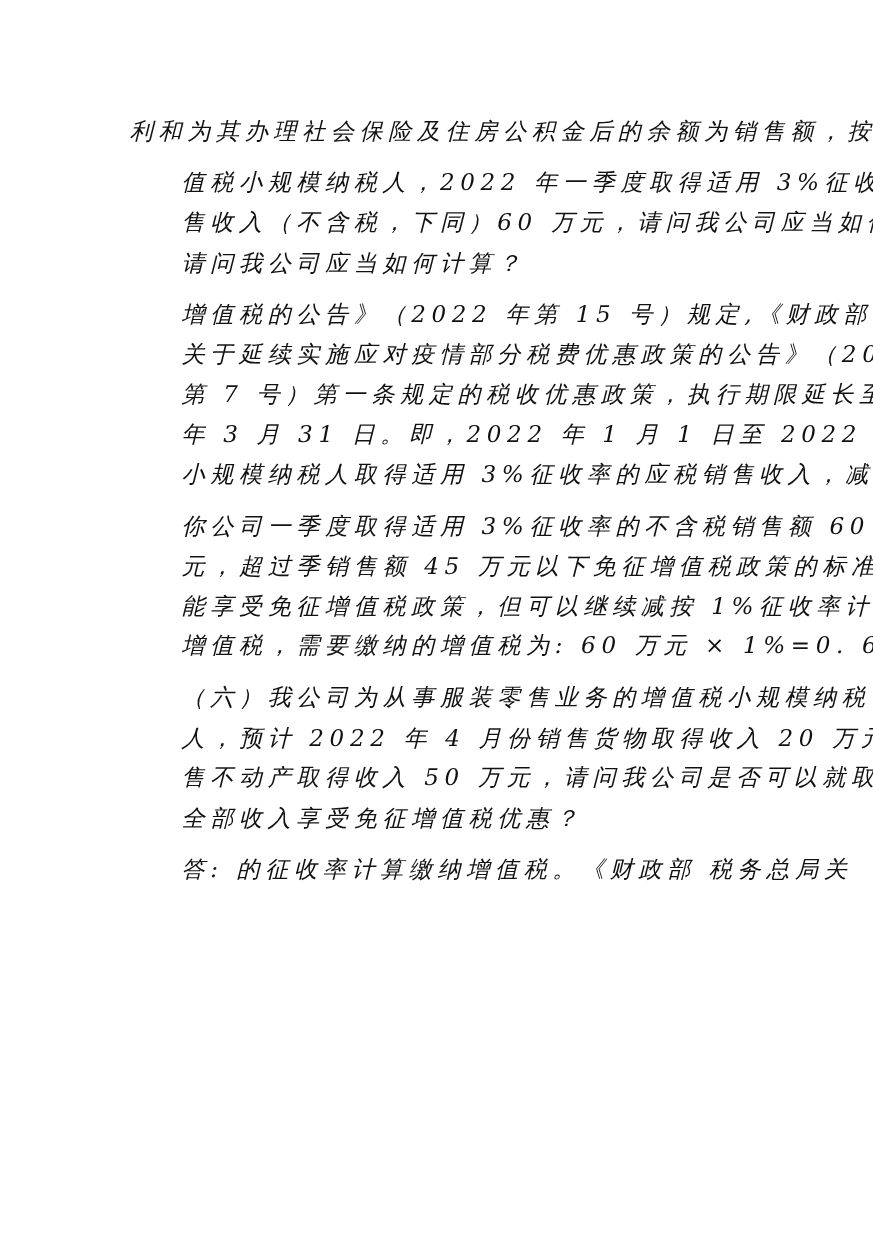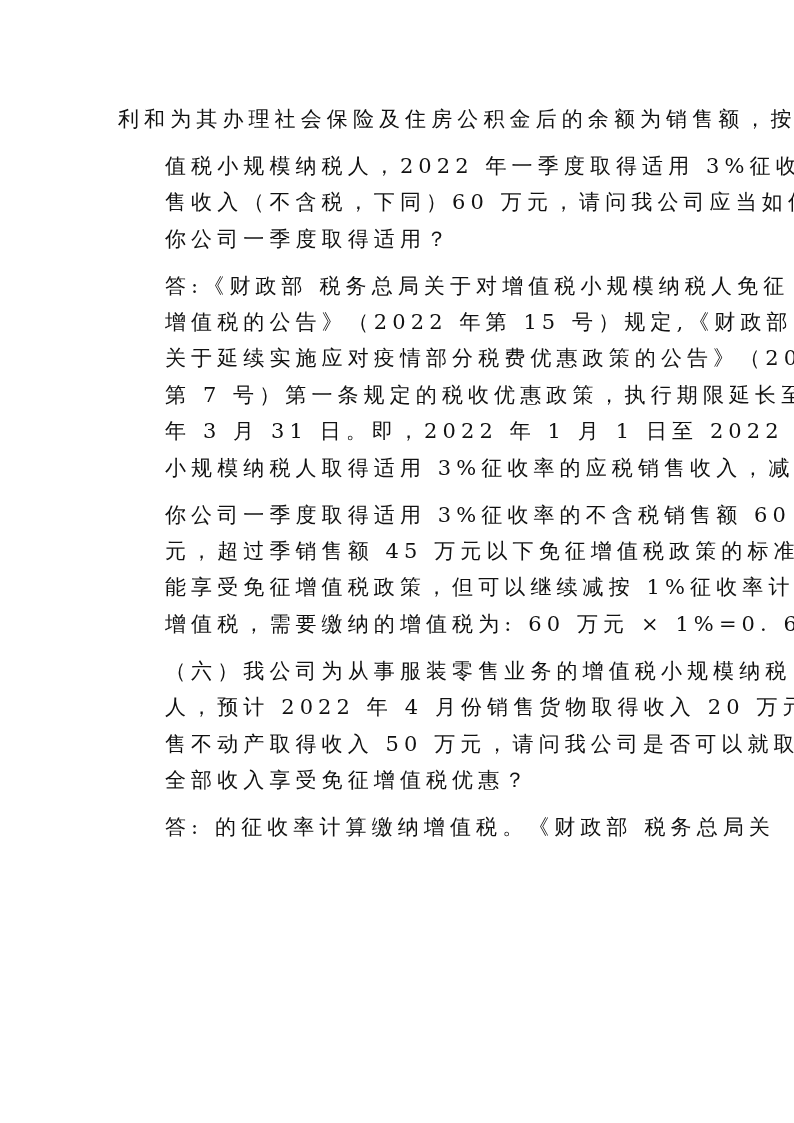--- a/index.html
+++ b/index.html
@@ -13,20 +13,21 @@
       position: relative;
       overflow: hidden;
       font-family: "DejaVu Serif", "Liberation Serif", serif;
       color: #111111;
     }
     .page {
       position: absolute;
       left: 118px;
       top: 101px;
       width: 556px;
+      font-style: italic;
     }
     .para {
       margin: 0 0 10.5px 0;
       font-size: 21px;
       line-height: 36.4px;
       text-align: justify;
       text-align-last: left;
       letter-spacing: 5.1px;
       word-break: break-all;
     }
@@ -48,25 +49,24 @@
 
 <div class="page">
 
   <p class="para">
     <span class="ln">利和为其办理社会保险及住房公积金后的余额为销售额，按</span>
   </p>
 
   <p class="para indent">
     <span class="ln">值税小规模纳税人，2022 年一季度取得适用 3%征收率的销</span>
     <span class="ln">售收入（不含税，下同）60 万元，请问我公司应当如何计算</span>
-    <span class="ln last">你公司一季度取得适用？</span>
+    <span class="ln last">请问我公司应当如何计算？</span>
   </p>
 
   <p class="para indent">
-    <span class="ln">答:《财政部 税务总局关于对增值税小规模纳税人免征</span>
     <span class="ln">增值税的公告》（2022 年第 15 号）规定,《财政部 税务总局</span>
     <span class="ln">关于延续实施应对疫情部分税费优惠政策的公告》（2021 年</span>
     <span class="ln">第 7 号）第一条规定的税收优惠政策，执行期限延长至 2022</span>
     <span class="ln">年 3 月 31 日。即，2022 年 1 月 1 日至 2022 年 3 月 31 日，</span>
     <span class="ln">小规模纳税人取得适用 3%征收率的应税销售收入，减按 1%</span>
   </p>
 
   <p class="para indent">
     <span class="ln">你公司一季度取得适用 3%征收率的不含税销售额 60 万</span>
     <span class="ln">元，超过季销售额 45 万元以下免征增值税政策的标准，不</span>

